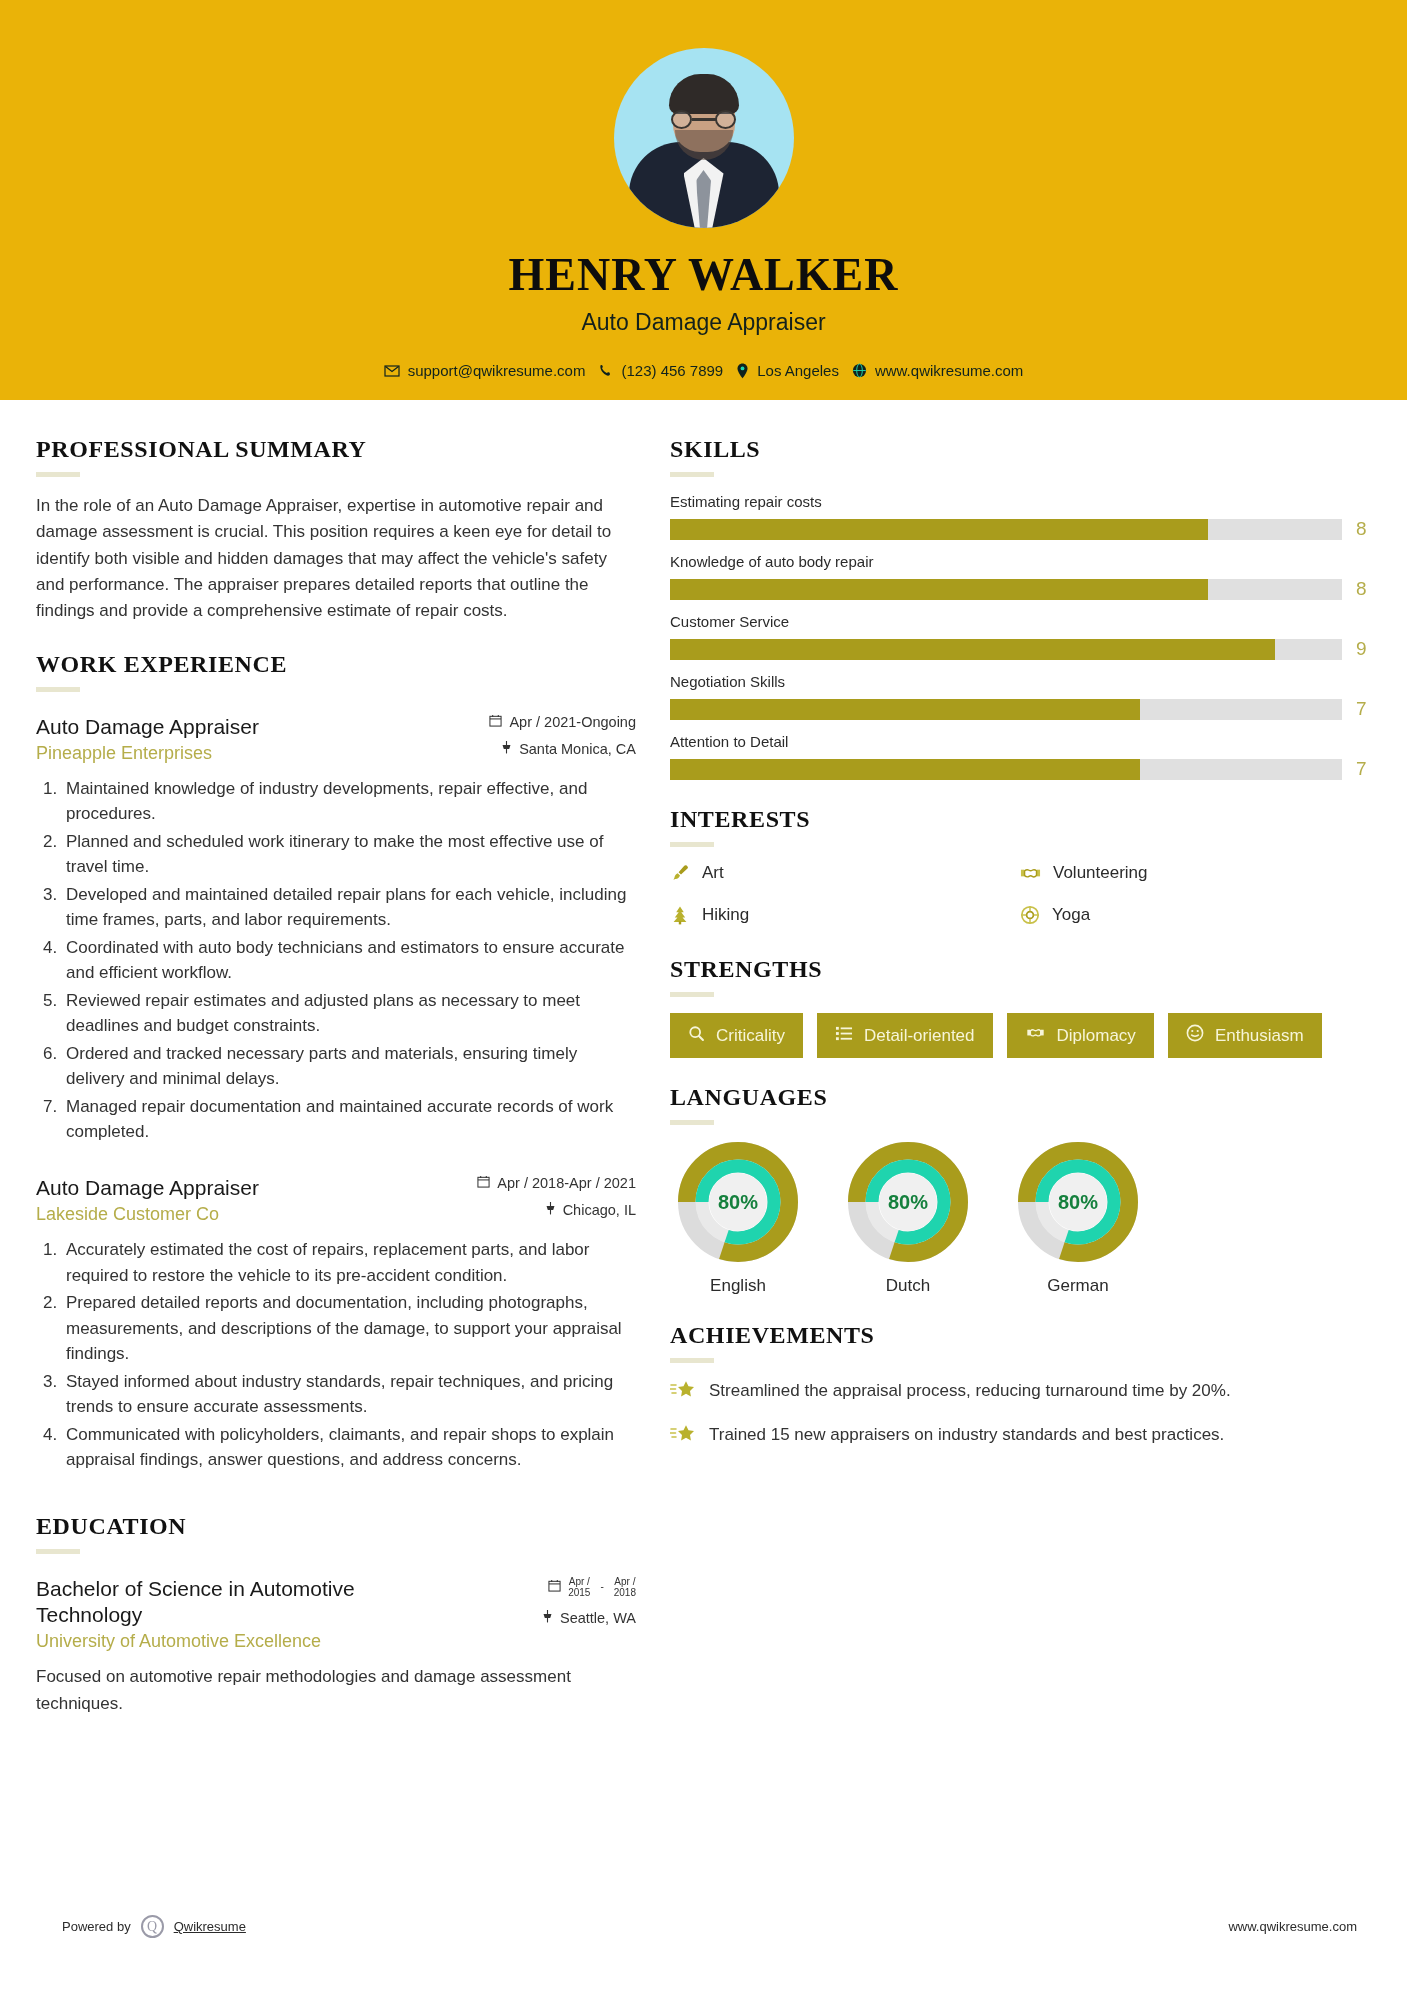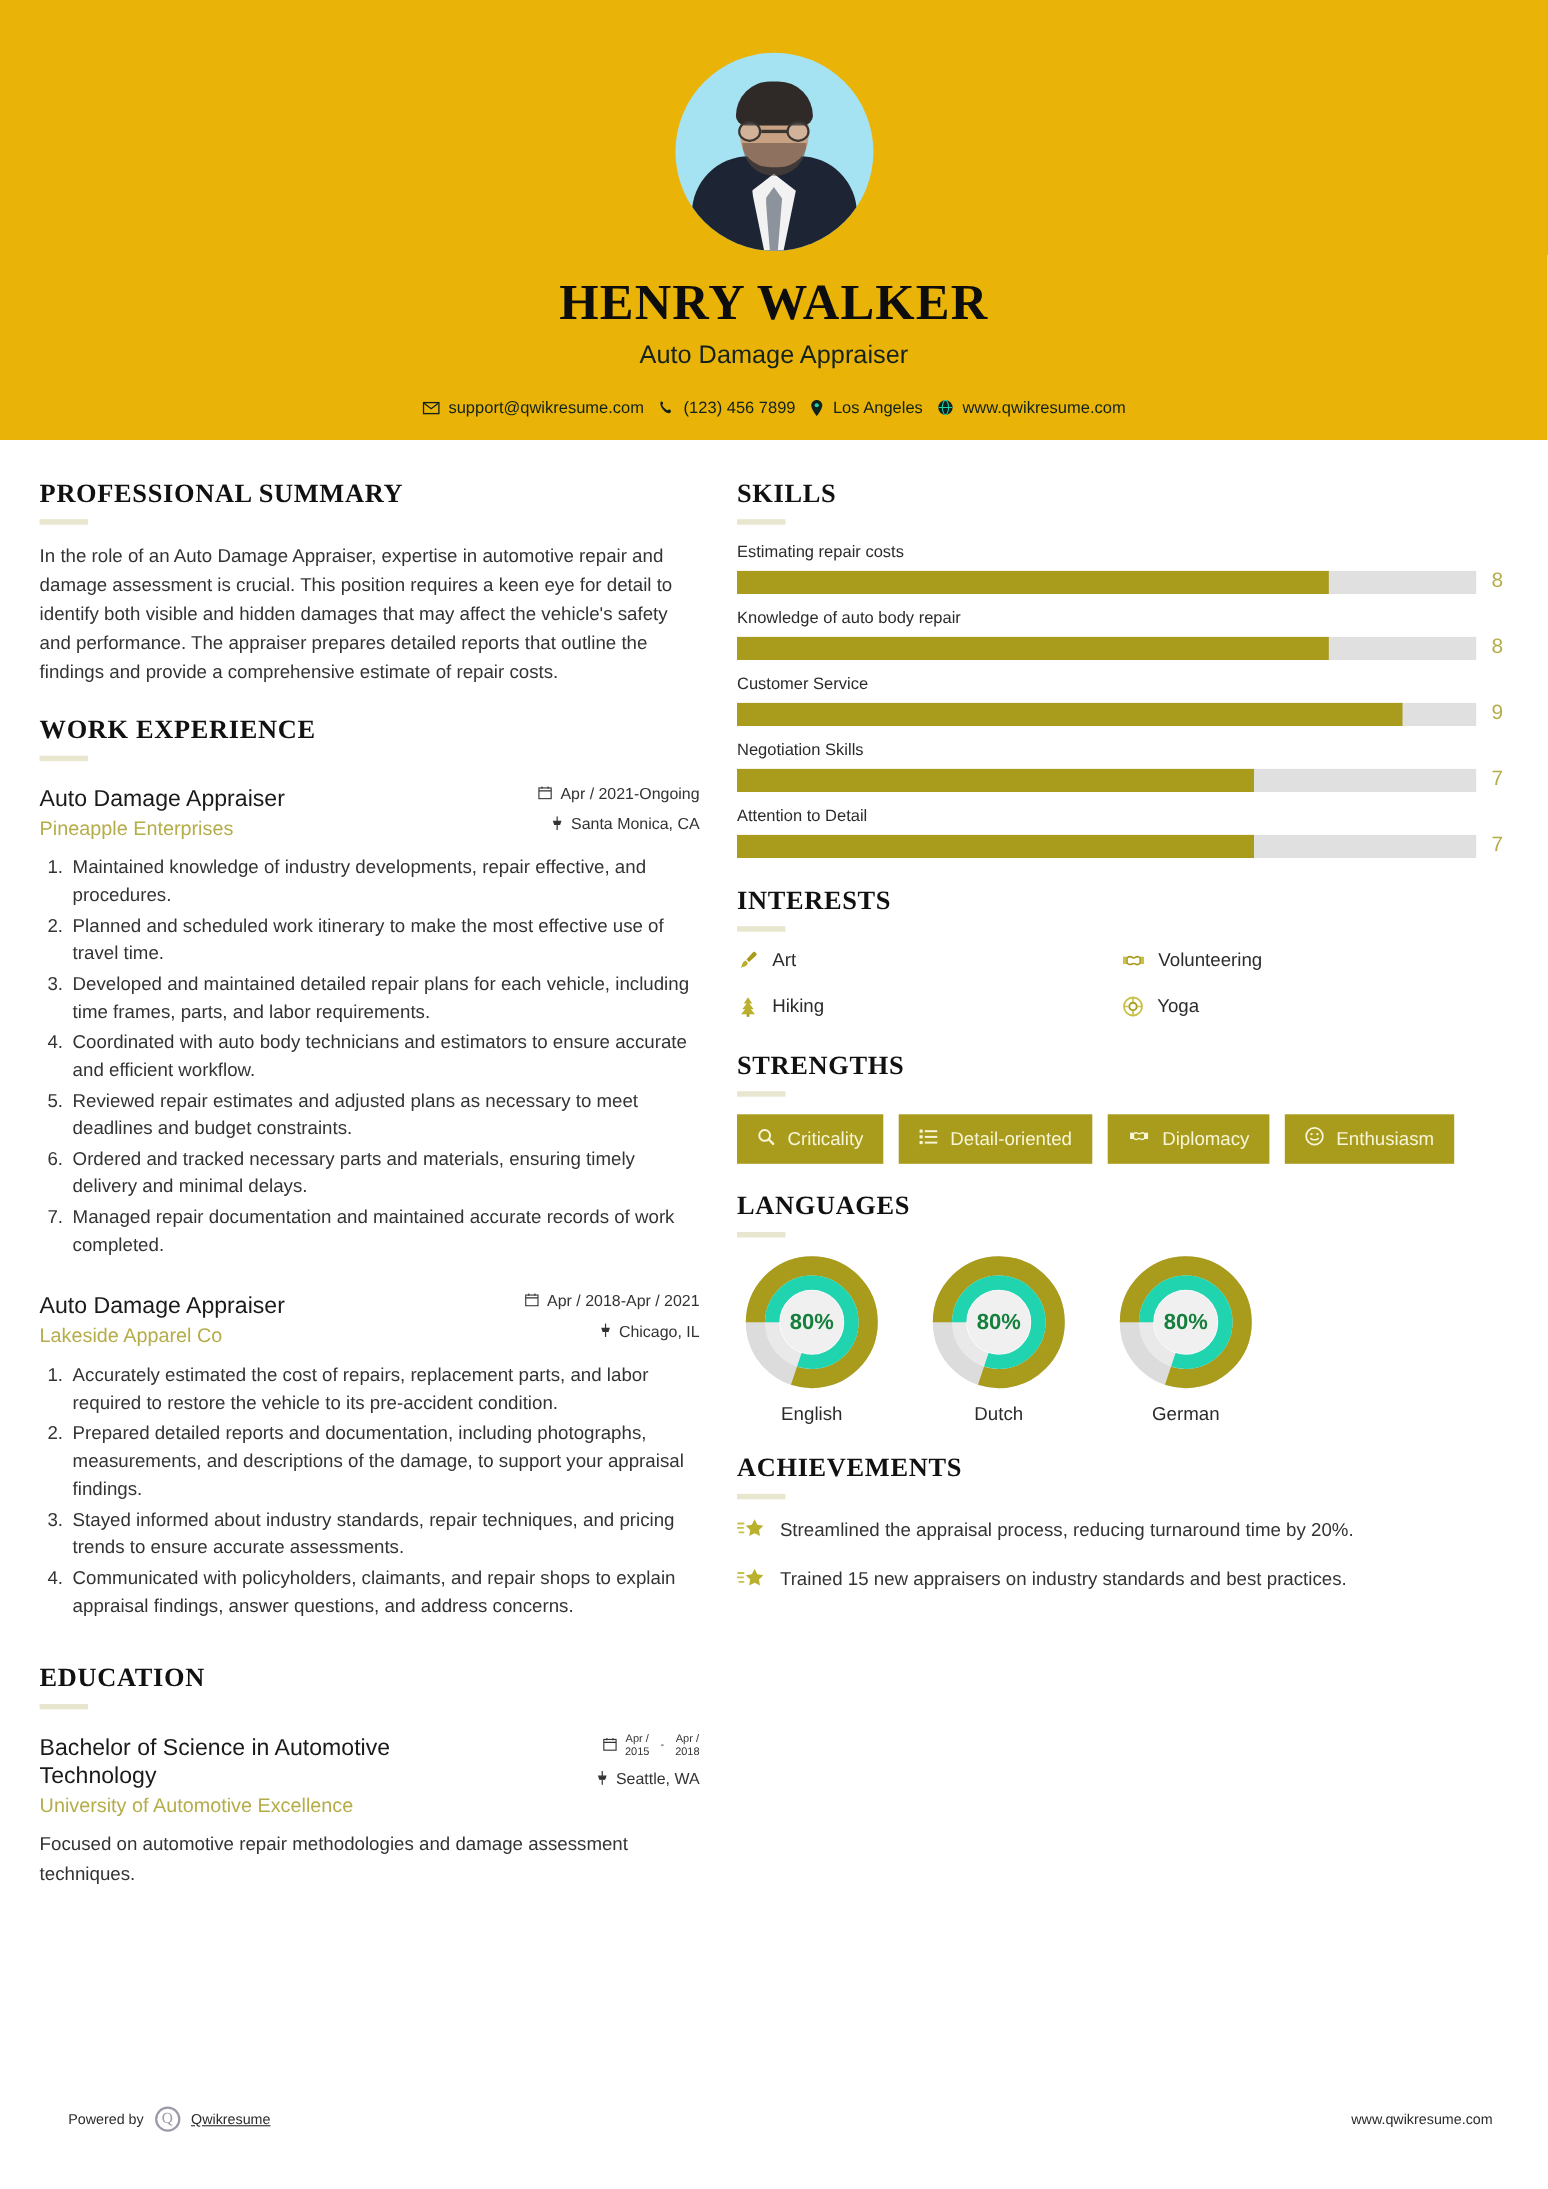--- a/index.html
+++ b/index.html
@@ -240,21 +240,21 @@
           <li>Reviewed repair estimates and adjusted plans as necessary to meet deadlines and budget constraints.</li>
           <li>Ordered and tracked necessary parts and materials, ensuring timely delivery and minimal delays.</li>
           <li>Managed repair documentation and maintained accurate records of work completed.</li>
         </ol>
       </div>
 
       <div class="entry" style="margin-top:30px">
         <div class="entry-head">
           <div>
             <div class="entry-role">Auto Damage Appraiser</div>
-            <div class="entry-org">Lakeside Apparel Co</div>
+            <div class="entry-org">Lakeside Customer Co</div>
           </div>
           <div class="entry-meta">
             <div class="meta-row">
               <span>
                 <svg width="13" height="13" viewBox="0 0 14 14">
                     <rect x="1" y="2.5" width="12" height="10.5" fill="none" stroke="#333" stroke-width="1.1"></rect>
                     <path d="M1 5.3h12" stroke="#333" stroke-width="1.1"></path>
                     <path d="M4 1v2.2M10 1v2.2" stroke="#333" stroke-width="1.1"></path>
                   </svg>
               </span>

